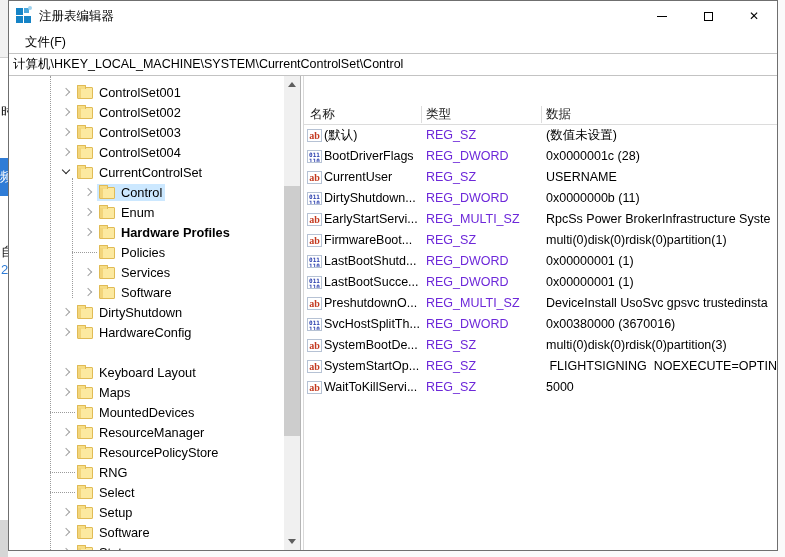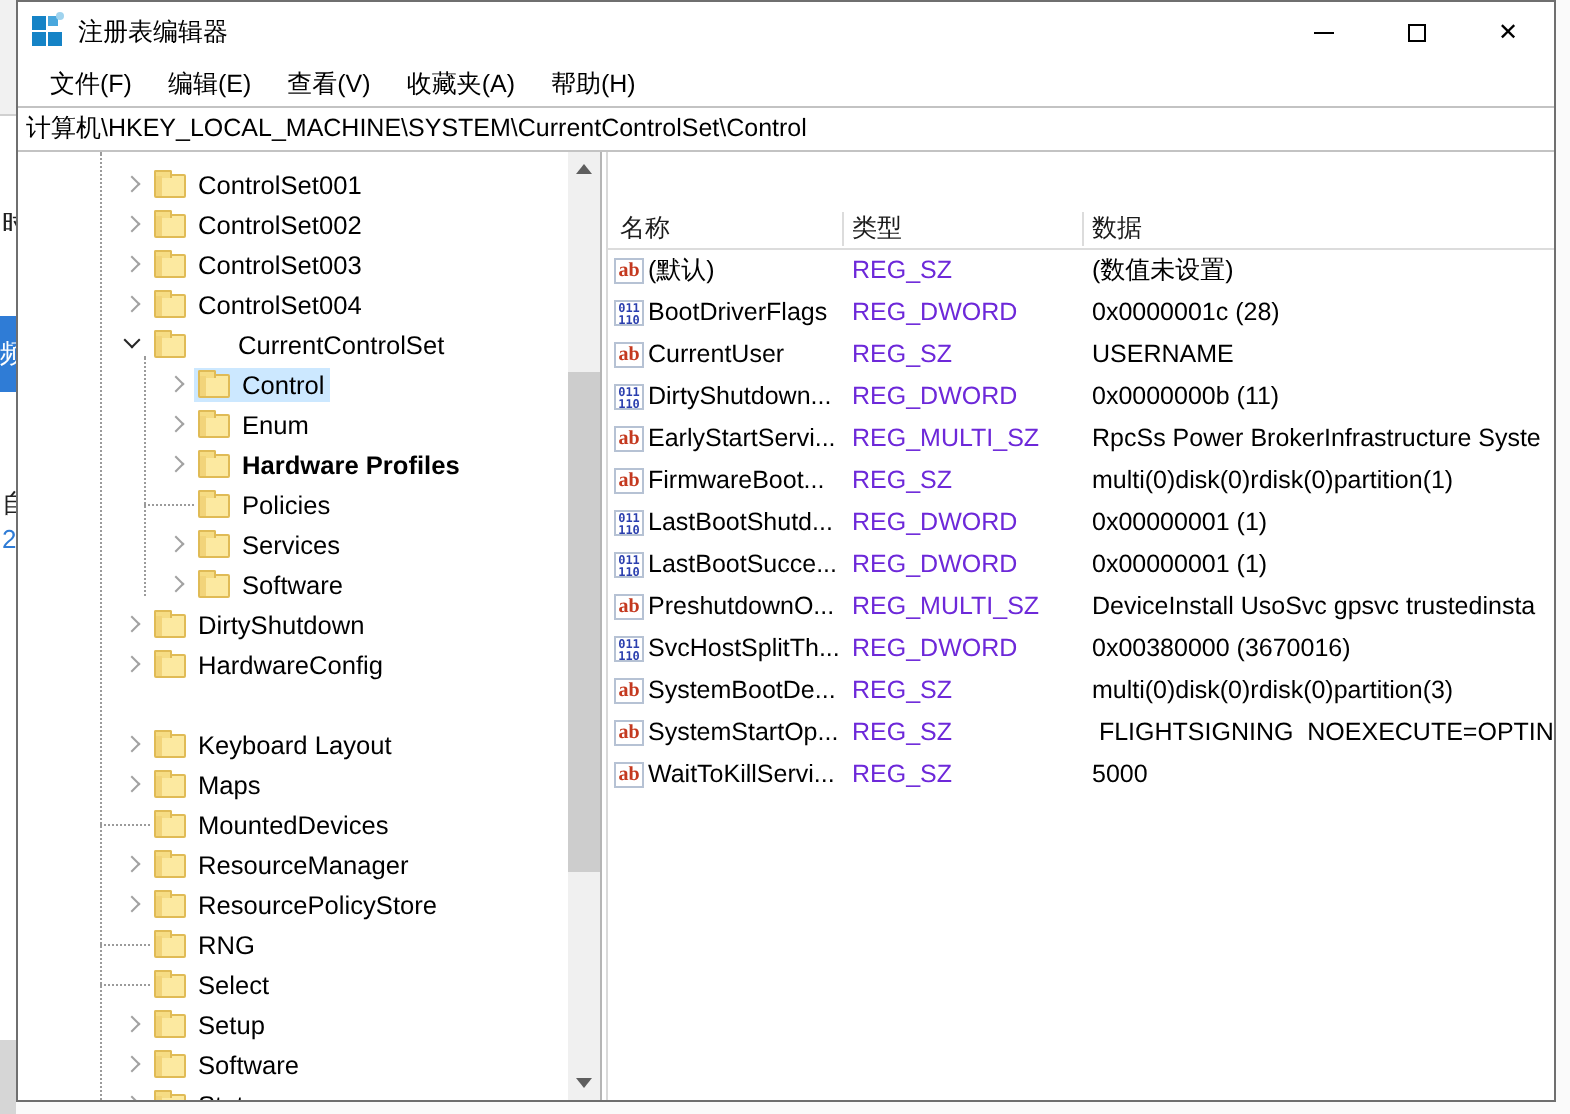--- a/index.html
+++ b/index.html
@@ -25,21 +25,21 @@
   .app-icon .sq.s3 { left:0; top:8px; }
   .app-icon .sq.s4 { left:8px; top:8px; }
   .app-icon .spark { position:absolute; left:12px; top:-2px; width:4px; height:4px; background:#9fd3ee; border-radius:50%; }
   .title-text { position:absolute; left:30px; top:0; line-height:30px; font-size:12.5px; color:#000; }
   .winbtns { position:absolute; right:0; top:0; height:30px; display:flex; }
   .winbtn { width:46px; height:30px; display:flex; align-items:center; justify-content:center; }
   .glyph-min { width:10px; height:0; border-top:1px solid #000; }
   .glyph-max { width:9px; height:9px; border:1px solid #000; }
   .glyph-close { font-size:12px; color:#000; line-height:30px; }
 
-  .menubar { position:relative; height:22px; background:#fff; padding-left:7px; display:flex; }
+  .menubar { position:relative; height:22px; background:#fff; padding-left:7px; display:flex;flex-direction:column; }
   .menu-item { font-size:12.5px; color:#000; line-height:22px; padding:0 9px; }
 
   .addressbar { position:relative; height:23px; background:#fff;
     border-top:1px solid #c3c3c3; border-bottom:1px solid #c3c3c3;
     font-size:12.5px; line-height:21px; color:#000; padding-left:4px;
     white-space:nowrap; overflow:hidden; }
 
   
   .main { position:relative; width:768px; height:474px; background:#fff; overflow:hidden; }
 
@@ -167,21 +167,21 @@
             <span class="tree-label" style="left: 87px;">ControlSet003</span>
           </div>
           <div class="tree-row" style="top: 66px;">
             <span class="chev collapsed" style="left: 54px;"></span>
             <span class="folder" style="left: 68px;"></span>
             <span class="tree-label" style="left: 87px;">ControlSet004</span>
           </div>
           <div class="tree-row" style="top: 86px;">
             <span class="chev expanded" style="left: 54px;"></span>
             <span class="folder" style="left: 68px;"></span>
-            <span class="tree-label" style="left: 87px; margin-left: 20px;">CurrentControlSet</span>
+            <span class="tree-label" style="left: 87px;">CurrentControlSet</span>
           </div>
           <div class="tree-row selected" style="top: 106px;">
             <span class="chev collapsed" style="left: 76px;"></span>
             <span class="sel-pad" style="left: 88px; width: 21px;"></span>
             <span class="folder" style="left: 90px;"></span>
             <span class="tree-label" style="left: 109px;">Control</span>
           </div>
           <div class="tree-row" style="top: 126px;">
             <span class="chev collapsed" style="left: 76px;"></span>
             <span class="folder" style="left: 90px;"></span>

